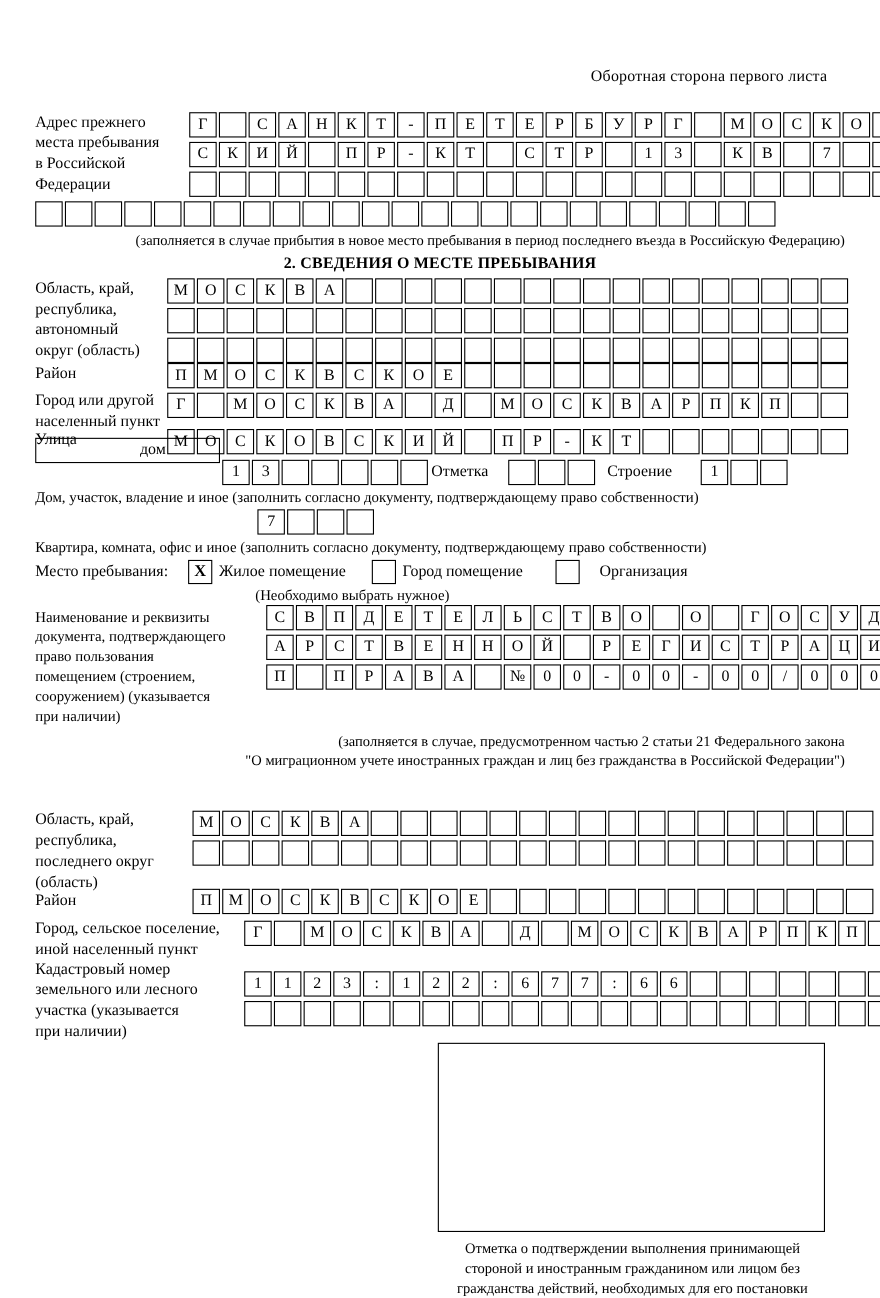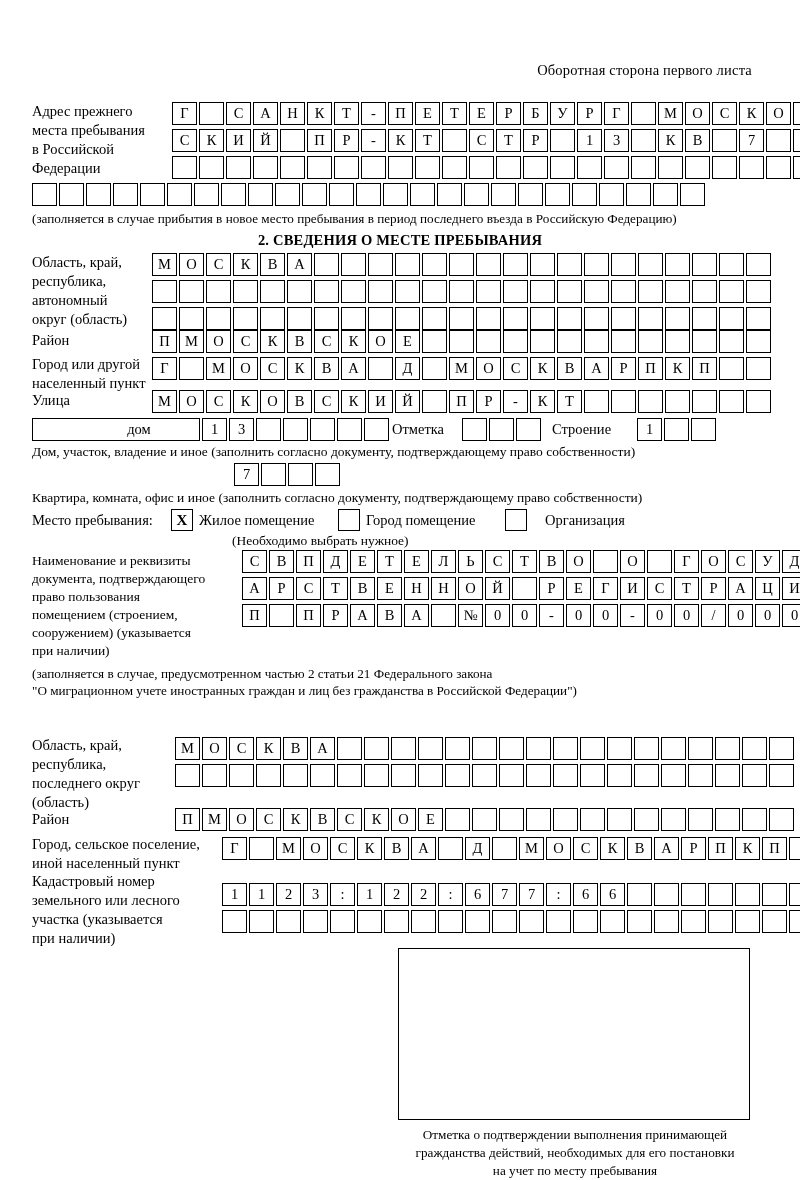--- a/index.html
+++ b/index.html
@@ -32,21 +32,21 @@
   .label {
     font-size: 14.5px;
     line-height: 19px;
   }
   .label-sm {
     font-size: 13.5px;
     line-height: 18px;
   }
   .center-note {
     font-size: 13.2px;
-    text-align: left;
+    text-align: right;
     line-height: 17px;
   }
   .section-title {
     font-size: 14.5px;
     font-weight: bold;
     text-align: center;
     letter-spacing: 0.2px;
   }
   .subsection-title {
     font-size: 14.5px;
@@ -392,21 +392,21 @@
       <div class="cell">Т</div>
       <div class="cell"></div>
       <div class="cell"></div>
       <div class="cell"></div>
       <div class="cell"></div>
       <div class="cell"></div>
       <div class="cell"></div>
       <div class="cell"></div>
     </div>
 
-  <div class="abs widebox" style="left:32px; top:378px; width:168px;padding-left:46px;">дом</div>
+  <div class="abs widebox" style="left:32px; top:358px; width:168px;padding-left:46px;">дом</div>
   <div class="abs boxrow" id="s2-dom" style="left:202px; top:378px;">
       <div class="cell">1</div>
       <div class="cell">3</div>
       <div class="cell"></div>
       <div class="cell"></div>
       <div class="cell"></div>
       <div class="cell"></div>
       <div class="cell"></div>
     </div>
   <div class="abs inline-label" style="left:392px; top:378px;">Отметка</div>
@@ -689,17 +689,18 @@
       <div class="cell"></div>
       <div class="cell"></div>
       <div class="cell"></div>
       <div class="cell"></div>
     </div>
 
   <div class="abs bigbox" style="left:398px; top:908px; width:352px; height:172px;"></div>
 
   <div class="abs note-block" style="left:350px; top:1086px; width:450px;">
     <div>Отметка о подтверждении выполнения принимающей</div>
+    <div>стороной и иностранным гражданином или лицом без</div>
     <div>гражданства действий, необходимых для его постановки</div>
     <div>на учет по месту пребывания</div>
   </div>
 
 </div>
 
 </body></html>

